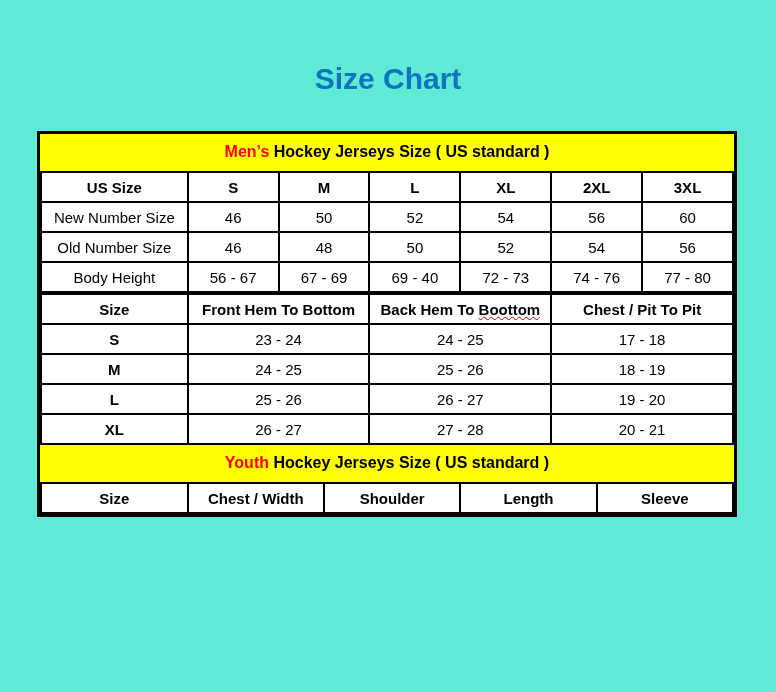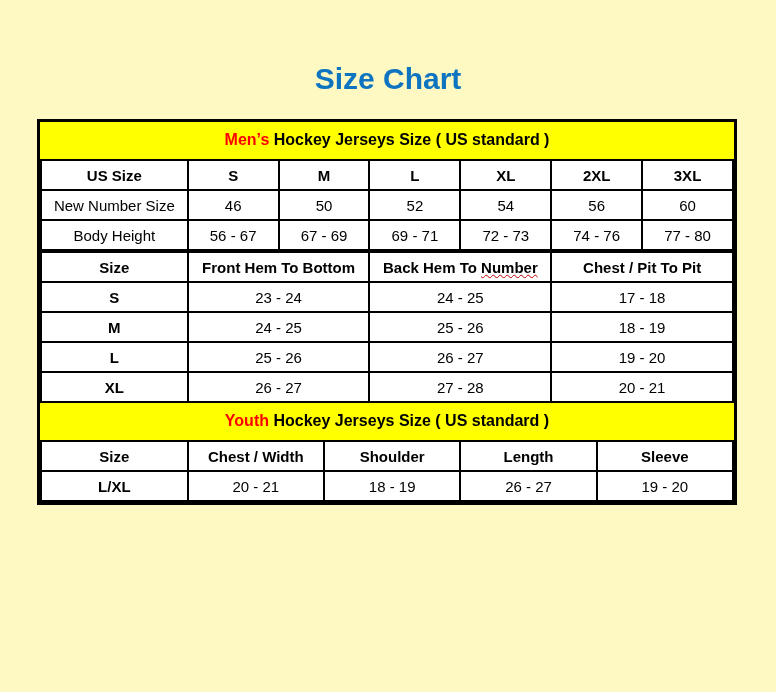--- a/index.html
+++ b/index.html
@@ -6,36 +6,36 @@
     margin: 0;
     padding: 0;
     background: #ffffff;
     font-family: "Liberation Sans", sans-serif;
     color: #000000;
   }
   .page {
     position: relative;
     width: 776px;
     height: 692px;
-    background: #fef9c3;
+    background: #5eead4;
     overflow: hidden;
   }
   h1.page-title {
     margin: 64px 0 0 0;
     text-align: center;
     font-size: 30px;
     font-weight: bold;
     line-height: 1;
     color: #0e74c0;
   }
   .table-wrap {
     box-sizing: border-box;
     position: absolute;
     left: 37px;
-    top: 119px;
+    top: 131px;
     width: 700px;
     border: 3px solid #000000;
     background: #ffffff;
   }
   .band {
     background: #ffff00;
     text-align: center;
     font-weight: bold;
     font-size: 16px;
     padding: 9px 0 10px 0;
@@ -101,42 +101,51 @@
           <tr>
             <th>New Number Size</th>
             <td>46</td>
             <td>50</td>
             <td>52</td>
             <td>54</td>
             <td>56</td>
             <td>60</td>
           </tr>
           <tr>
+            <th>Old Number Size</th>
+            <td>46</td>
+            <td>48</td>
+            <td>50</td>
+            <td>52</td>
+            <td>54</td>
+            <td>56</td>
+          </tr>
+          <tr>
             <th>Body Height</th>
             <td>56 - 67</td>
             <td>67 - 69</td>
-            <td>69 - 71</td>
+            <td>69 - 40</td>
             <td>72 - 73</td>
             <td>74 - 76</td>
             <td>77 - 80</td>
           </tr>
         </tbody>
       </table>
       <table class="size-table">
         <colgroup>
           <col class="first-col">
           <col>
           <col>
           <col>
         </colgroup>
         <thead>
           <tr>
             <th>Size</th>
             <th>Front Hem To Bottom</th>
-            <th>Back Hem To <span class="misspelled">Number</span></th>
+            <th>Back Hem To <span class="misspelled">Boottom</span></th>
             <th>Chest / Pit To Pit</th>
           </tr>
         </thead>
         <tbody>
           <tr>
             <th class="bold-label">S</th>
             <td>23 - 24</td>
             <td>24 - 25</td>
             <td>17 - 18</td>
           </tr>
@@ -172,23 +181,16 @@
         <thead>
           <tr>
             <th>Size</th>
             <th>Chest / Width</th>
             <th>Shoulder</th>
             <th>Length</th>
             <th>Sleeve</th>
           </tr>
         </thead>
         <tbody>
-          <tr>
-            <th class="bold-label">L/XL</th>
-            <td>20 - 21</td>
-            <td>18 - 19</td>
-            <td>26 - 27</td>
-            <td>19 - 20</td>
-          </tr>
         </tbody>
       </table>
     </div>
 </div>
 
 </body></html>

